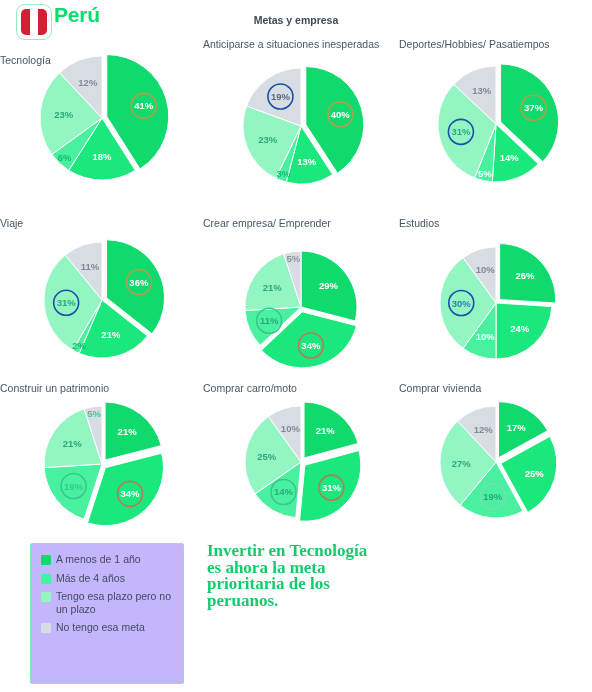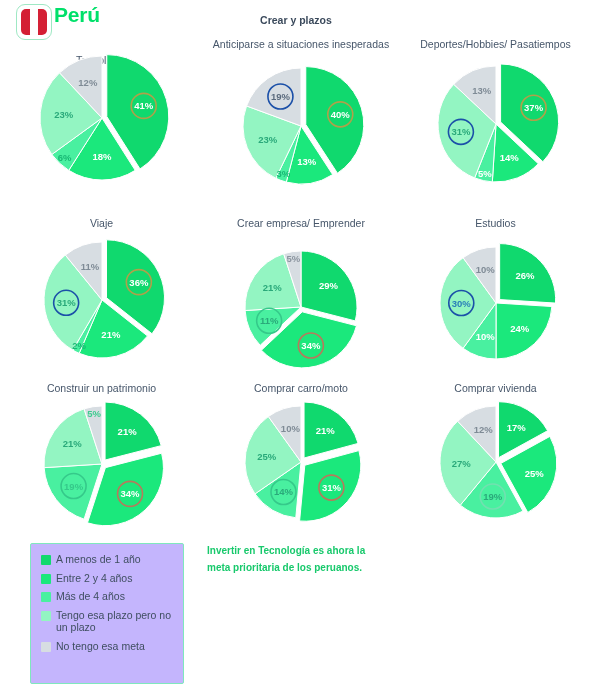--- a/index.html
+++ b/index.html
@@ -32,21 +32,20 @@
   
   #grid{
     position:absolute;left:0;top:30px;width:592px;
     display:grid;
     grid-template-columns:203px 196px 193px;
     grid-template-rows:187px 165px 158px;
   }
   .cell{position:relative;}
   .chart-title{
     position:absolute;left:0;width:100%;
-    text-align:center;
     font-size:10.5px;line-height:13px;color:#46566a;
     font-weight:normal;
   }
   .chart-holder{position:absolute;left:50%;transform:translateX(-50%);}
   .pie-svg{display:block;overflow:visible;}
   .pct-label{
     font-family:"Liberation Sans","DejaVu Sans",sans-serif;
     font-size:9.5px;font-weight:bold;
     text-anchor:middle;dominant-baseline:central;
   }
@@ -57,39 +56,40 @@
     background:#c4b5fd;
     padding:9px 8px 0 10px;box-sizing:border-box;
   }
   .legend-row{display:flex;align-items:flex-start;margin-bottom:6px;}
   .legend-row:last-child{margin-bottom:8px;}
   .swatch{width:10px;height:10px;flex:0 0 10px;margin-top:2px;margin-right:5px;border-radius:1px;}
   .legend-label{font-size:10.5px;line-height:12.5px;color:#3f4e60;}
   
   #callout{
     position:absolute;left:207px;top:543px;width:176px;
-    font-size:10px;font-weight:bold;line-height:16.5px;
+    font-size:17px;font-weight:bold;line-height:16.5px;
     color:#18c96c;
+    font-family:Liberation Serif, serif;
   }
 </style>
 </head>
 <body>
 
 <div id="header">
   <div id="flag">
     <div class="inner">
       <div class="s red"></div>
       <div class="s white"></div>
       <div class="s red"></div>
     </div>
   </div>
   <div id="country-title">Perú</div>
 </div>
 
-<div id="section-header">Crear y plazos</div>
+<div id="section-header">Metas y empresa</div>
 
 <div id="grid">
     <div class="cell">
       <div class="chart-title" style="top: 24px;">Tecnología</div>
       <div class="chart-holder" style="top: 12px;">
         <svg width="152" height="152" class="pie-svg">
           <path d="M 80.80146842838471 74.60504446980386 L 80.80146842838471 12.605044469803858 A 62 62 0 0 1 114.02272971708251 126.95337585092878 Z" fill="#10d96e" stroke="#ffffff" stroke-width="1"></path>
           <path d="M 76 76 L 109.2212612886978 128.34833138112492 A 62 62 0 0 1 42.77873871130224 128.34833138112495 Z" fill="#1be87c" stroke="#ffffff" stroke-width="1"></path>
           <path d="M 76 76 L 42.77873871130224 128.34833138112495 A 62 62 0 0 1 25.840946348753278 112.44268564213337 Z" fill="#49f0a0" stroke="#ffffff" stroke-width="1"></path>
           <path d="M 76 76 L 25.840946348753278 112.44268564213337 A 62 62 0 0 1 33.558079432421266 30.80394509987252 Z" fill="#93f5c2" stroke="#ffffff" stroke-width="1"></path>
@@ -254,24 +254,20 @@
       </div>
     </div>
   </div>
 
 <div id="legend">
     <div class="legend-row">
       <span class="swatch" style="background: rgb(16, 217, 110);"></span>
       <span class="legend-label">A menos de 1 año</span>
     </div>
     <div class="legend-row">
-      <span class="swatch" style="background: rgb(27, 232, 124);"></span>
-      <span class="legend-label">Entre 2 y 4 años</span>
-    </div>
-    <div class="legend-row">
       <span class="swatch" style="background: rgb(73, 240, 160);"></span>
       <span class="legend-label">Más de 4 años</span>
     </div>
     <div class="legend-row">
       <span class="swatch" style="background: rgb(147, 245, 194);"></span>
       <span class="legend-label">Tengo esa plazo pero no un plazo</span>
     </div>
     <div class="legend-row">
       <span class="swatch" style="background: rgb(215, 221, 226);"></span>
       <span class="legend-label">No tengo esa meta</span>

